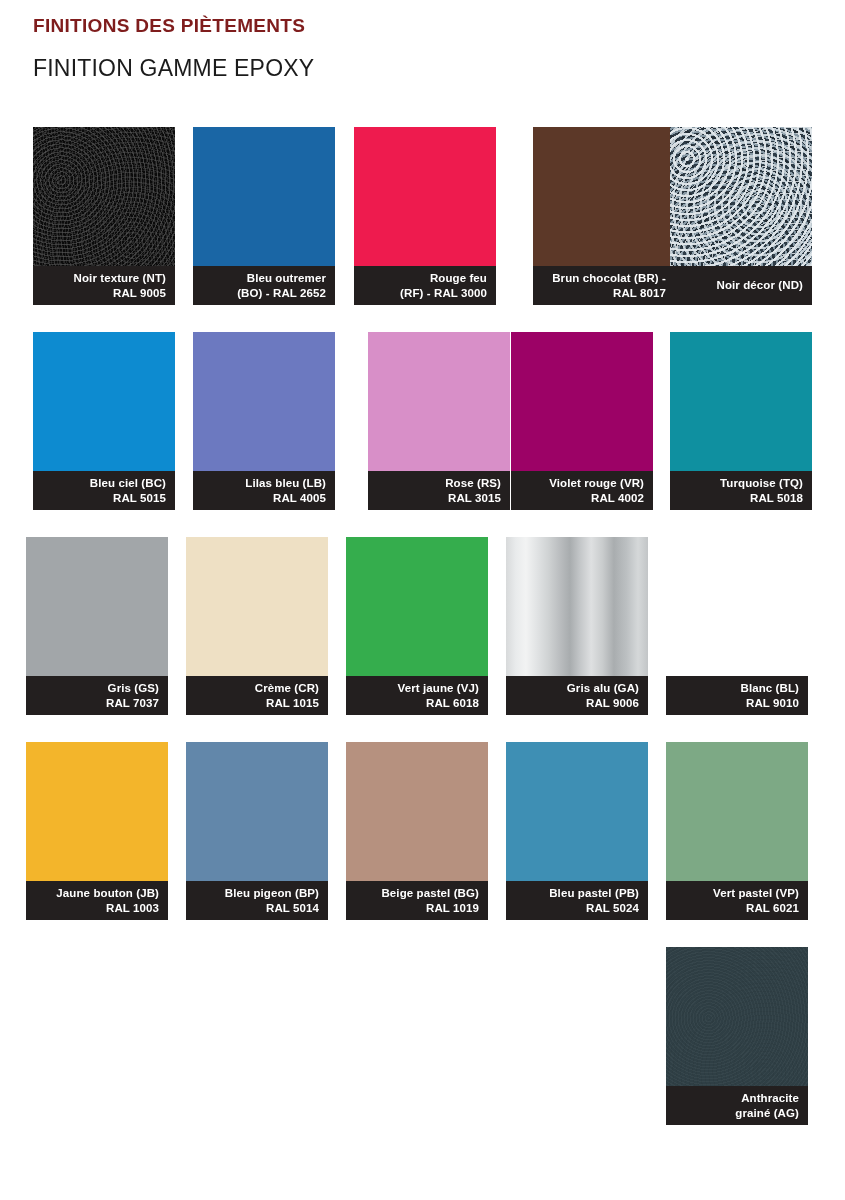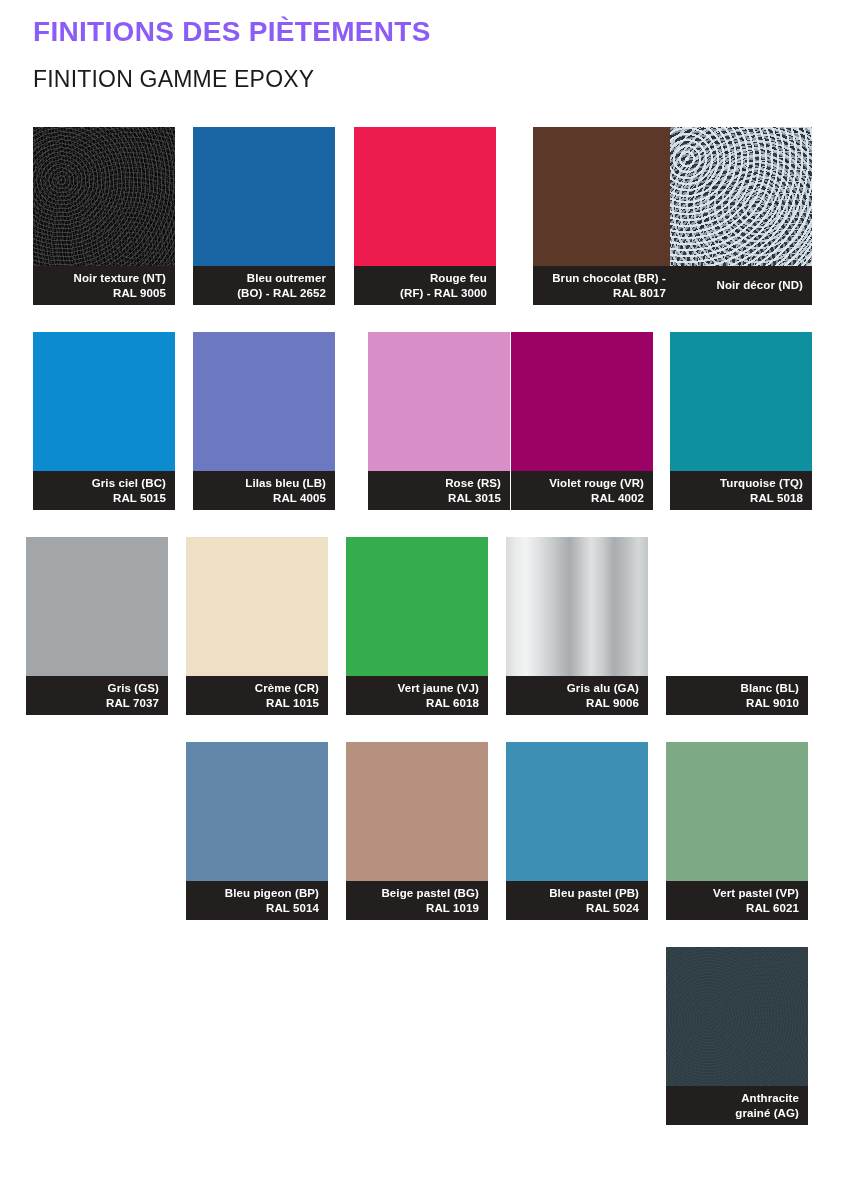--- a/index.html
+++ b/index.html
@@ -22,24 +22,24 @@
     box-sizing: border-box;
   }
 
   
   .heading-block {
     position: absolute;
     left: 33px;
     top: 14px;
   }
   .title-section {
-    font-size: 28px;
+    font-size: 19px;
     font-weight: bold;
     letter-spacing: 0.3px;
-    color: #8b5cf6;
+    color: #7f1d1d;
     margin: 0;
     line-height: 1.25;
     white-space: nowrap;
   }
   .title-main {
     font-size: 23px;
     font-weight: normal;
     letter-spacing: 0.2px;
     color: #1b1b1b;
     margin: 0;
@@ -180,21 +180,21 @@
               <span class="l2"></span>
             </div>
           </div>
         </div>
       </div>
       <div class="row">
         <div class="cell" style="left: 33px;">
           <div class="swatch">
             <div class="fill" style="background: rgb(13, 139, 208);"></div>
             <div class="label">
-              <span class="l1">Gris ciel (BC)</span>
+              <span class="l1">Bleu ciel (BC)</span>
               <span class="l2">RAL 5015</span>
             </div>
           </div>
         </div>
         <div class="cell" style="left: 193px;">
           <div class="swatch">
             <div class="fill" style="background: rgb(108, 121, 192);"></div>
             <div class="label">
               <span class="l1">Lilas bleu (LB)</span>
               <span class="l2">RAL 4005</span>
@@ -270,20 +270,29 @@
           <div class="swatch">
             <div class="fill tex-blanc"></div>
             <div class="label">
               <span class="l1">Blanc (BL)</span>
               <span class="l2">RAL 9010</span>
             </div>
           </div>
         </div>
       </div>
       <div class="row">
+        <div class="cell" style="left: 26px;">
+          <div class="swatch">
+            <div class="fill" style="background: rgb(243, 181, 43);"></div>
+            <div class="label">
+              <span class="l1">Jaune bouton (JB)</span>
+              <span class="l2">RAL 1003</span>
+            </div>
+          </div>
+        </div>
         <div class="cell" style="left: 186px;">
           <div class="swatch">
             <div class="fill" style="background: rgb(98, 135, 170);"></div>
             <div class="label">
               <span class="l1">Bleu pigeon (BP)</span>
               <span class="l2">RAL 5014</span>
             </div>
           </div>
         </div>
         <div class="cell" style="left: 346px;">

